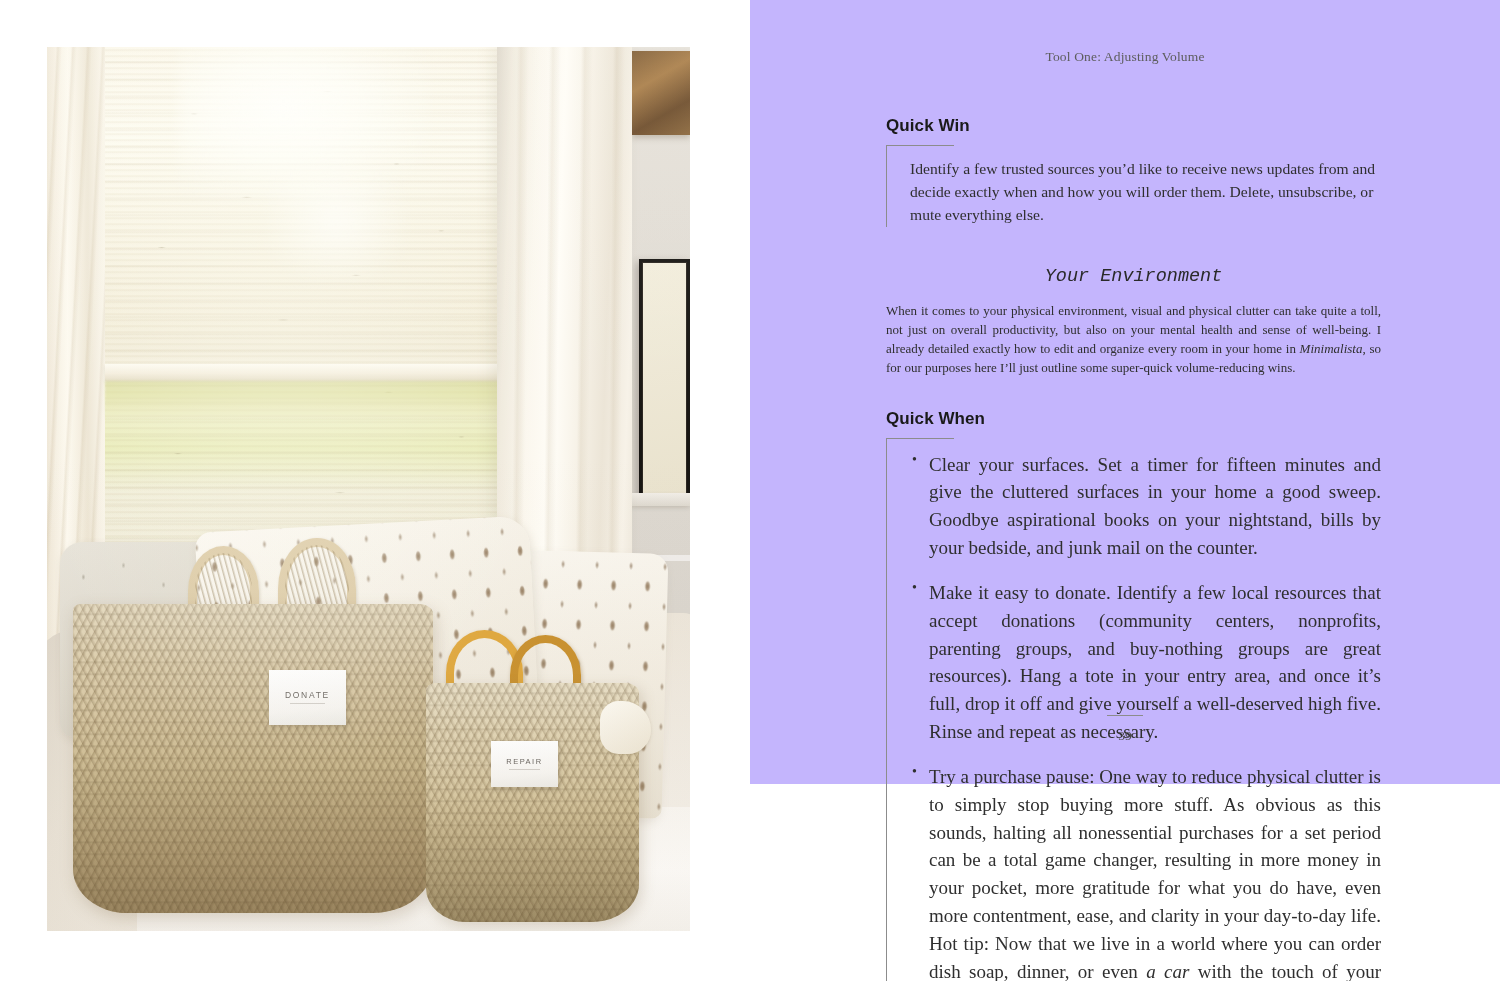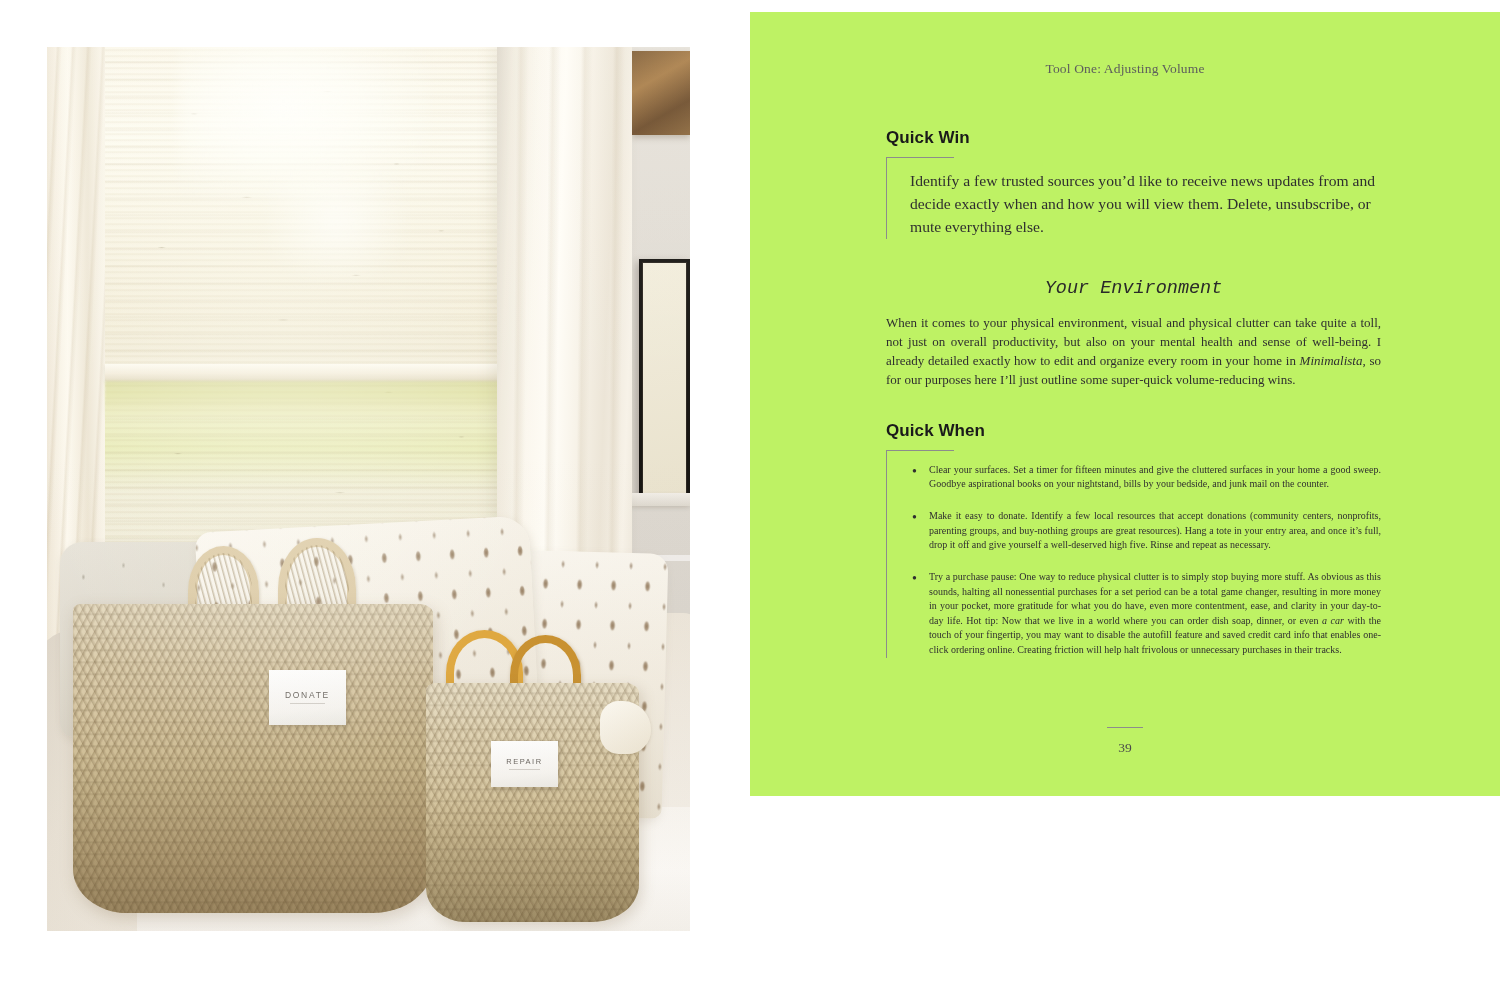--- a/index.html
+++ b/index.html
@@ -374,23 +374,23 @@
     position: absolute; inset: 0;
     background:
       radial-gradient(ellipse at 38% 16%, rgba(255,255,245,0.42) 0%, rgba(255,255,245,0) 55%),
       linear-gradient(180deg, rgba(255,252,244,0.10) 0%, rgba(246,240,230,0.00) 45%, rgba(180,165,140,0.06) 100%);
     pointer-events: none;
   }
 
   
   .text-page {
     position: absolute;
-    left: 750px; top: 12px;
+    left: 750px; top: 0;
     width: 750px; height: 784px;
-    background: #bef264;
+    background: #c4b5fd;
   }
 
   .running-head {
     position: absolute;
     left: 0; top: 49px; width: 100%;
     text-align: center;
     font-family: "Liberation Serif", serif;
     font-size: 13.5px;
     color: #5d5d5d;
     letter-spacing: 0.012em;
@@ -452,21 +452,21 @@
     text-align: justify;
     margin-bottom: 32px;
   }
 
   ul.bullets { list-style: none; }
   ul.bullets li {
     position: relative;
     padding-left: 19px;
     margin-bottom: 17px;
     font-family: "Liberation Serif", serif;
-    font-size: 10px;
+    font-size: 19px;
     line-height: 1.465;
     color: #2f2f2f;
     text-align: justify;
   }
   ul.bullets li:last-child { margin-bottom: 0; }
   ul.bullets li:before {
     content: "\2022";
     position: absolute;
     left: 2px; top: -1px;
     color: #2f2f2f;
@@ -577,21 +577,21 @@
 
   <div class="text-page">
 
     <div class="running-head">Tool One: Adjusting Volume</div>
 
     <div class="col">
 
       <div class="kicker">Quick Win</div>
       <div class="bracket">
         <div class="bracket-inner">
-          <div class="body-text">Identify a few trusted sources you’d like to receive news updates from and decide exactly when and how you will view them. Delete, unsubscribe, or mute everything else.</div>
+          <div class="body-text">Identify a few trusted sources you’d like to receive news updates from and decide exactly when and how you will order them. Delete, unsubscribe, or mute everything else.</div>
         </div>
       </div>
 
       <div class="section-title">Your Environment</div>
 
       <p class="para"><span>When it comes to your physical environment, visual and physical clutter can take quite a toll, not just on overall productivity, but also on your mental health and sense of well-being. I already detailed exactly how to edit and organize every room in your home in </span><em class="it">Minimalista</em><span>, so for our purposes here I’ll just outline some super-quick volume-reducing wins.</span></p>
 
       <div class="kicker">Quick When</div>
       <div class="bracket">
         <div class="bracket-inner">

